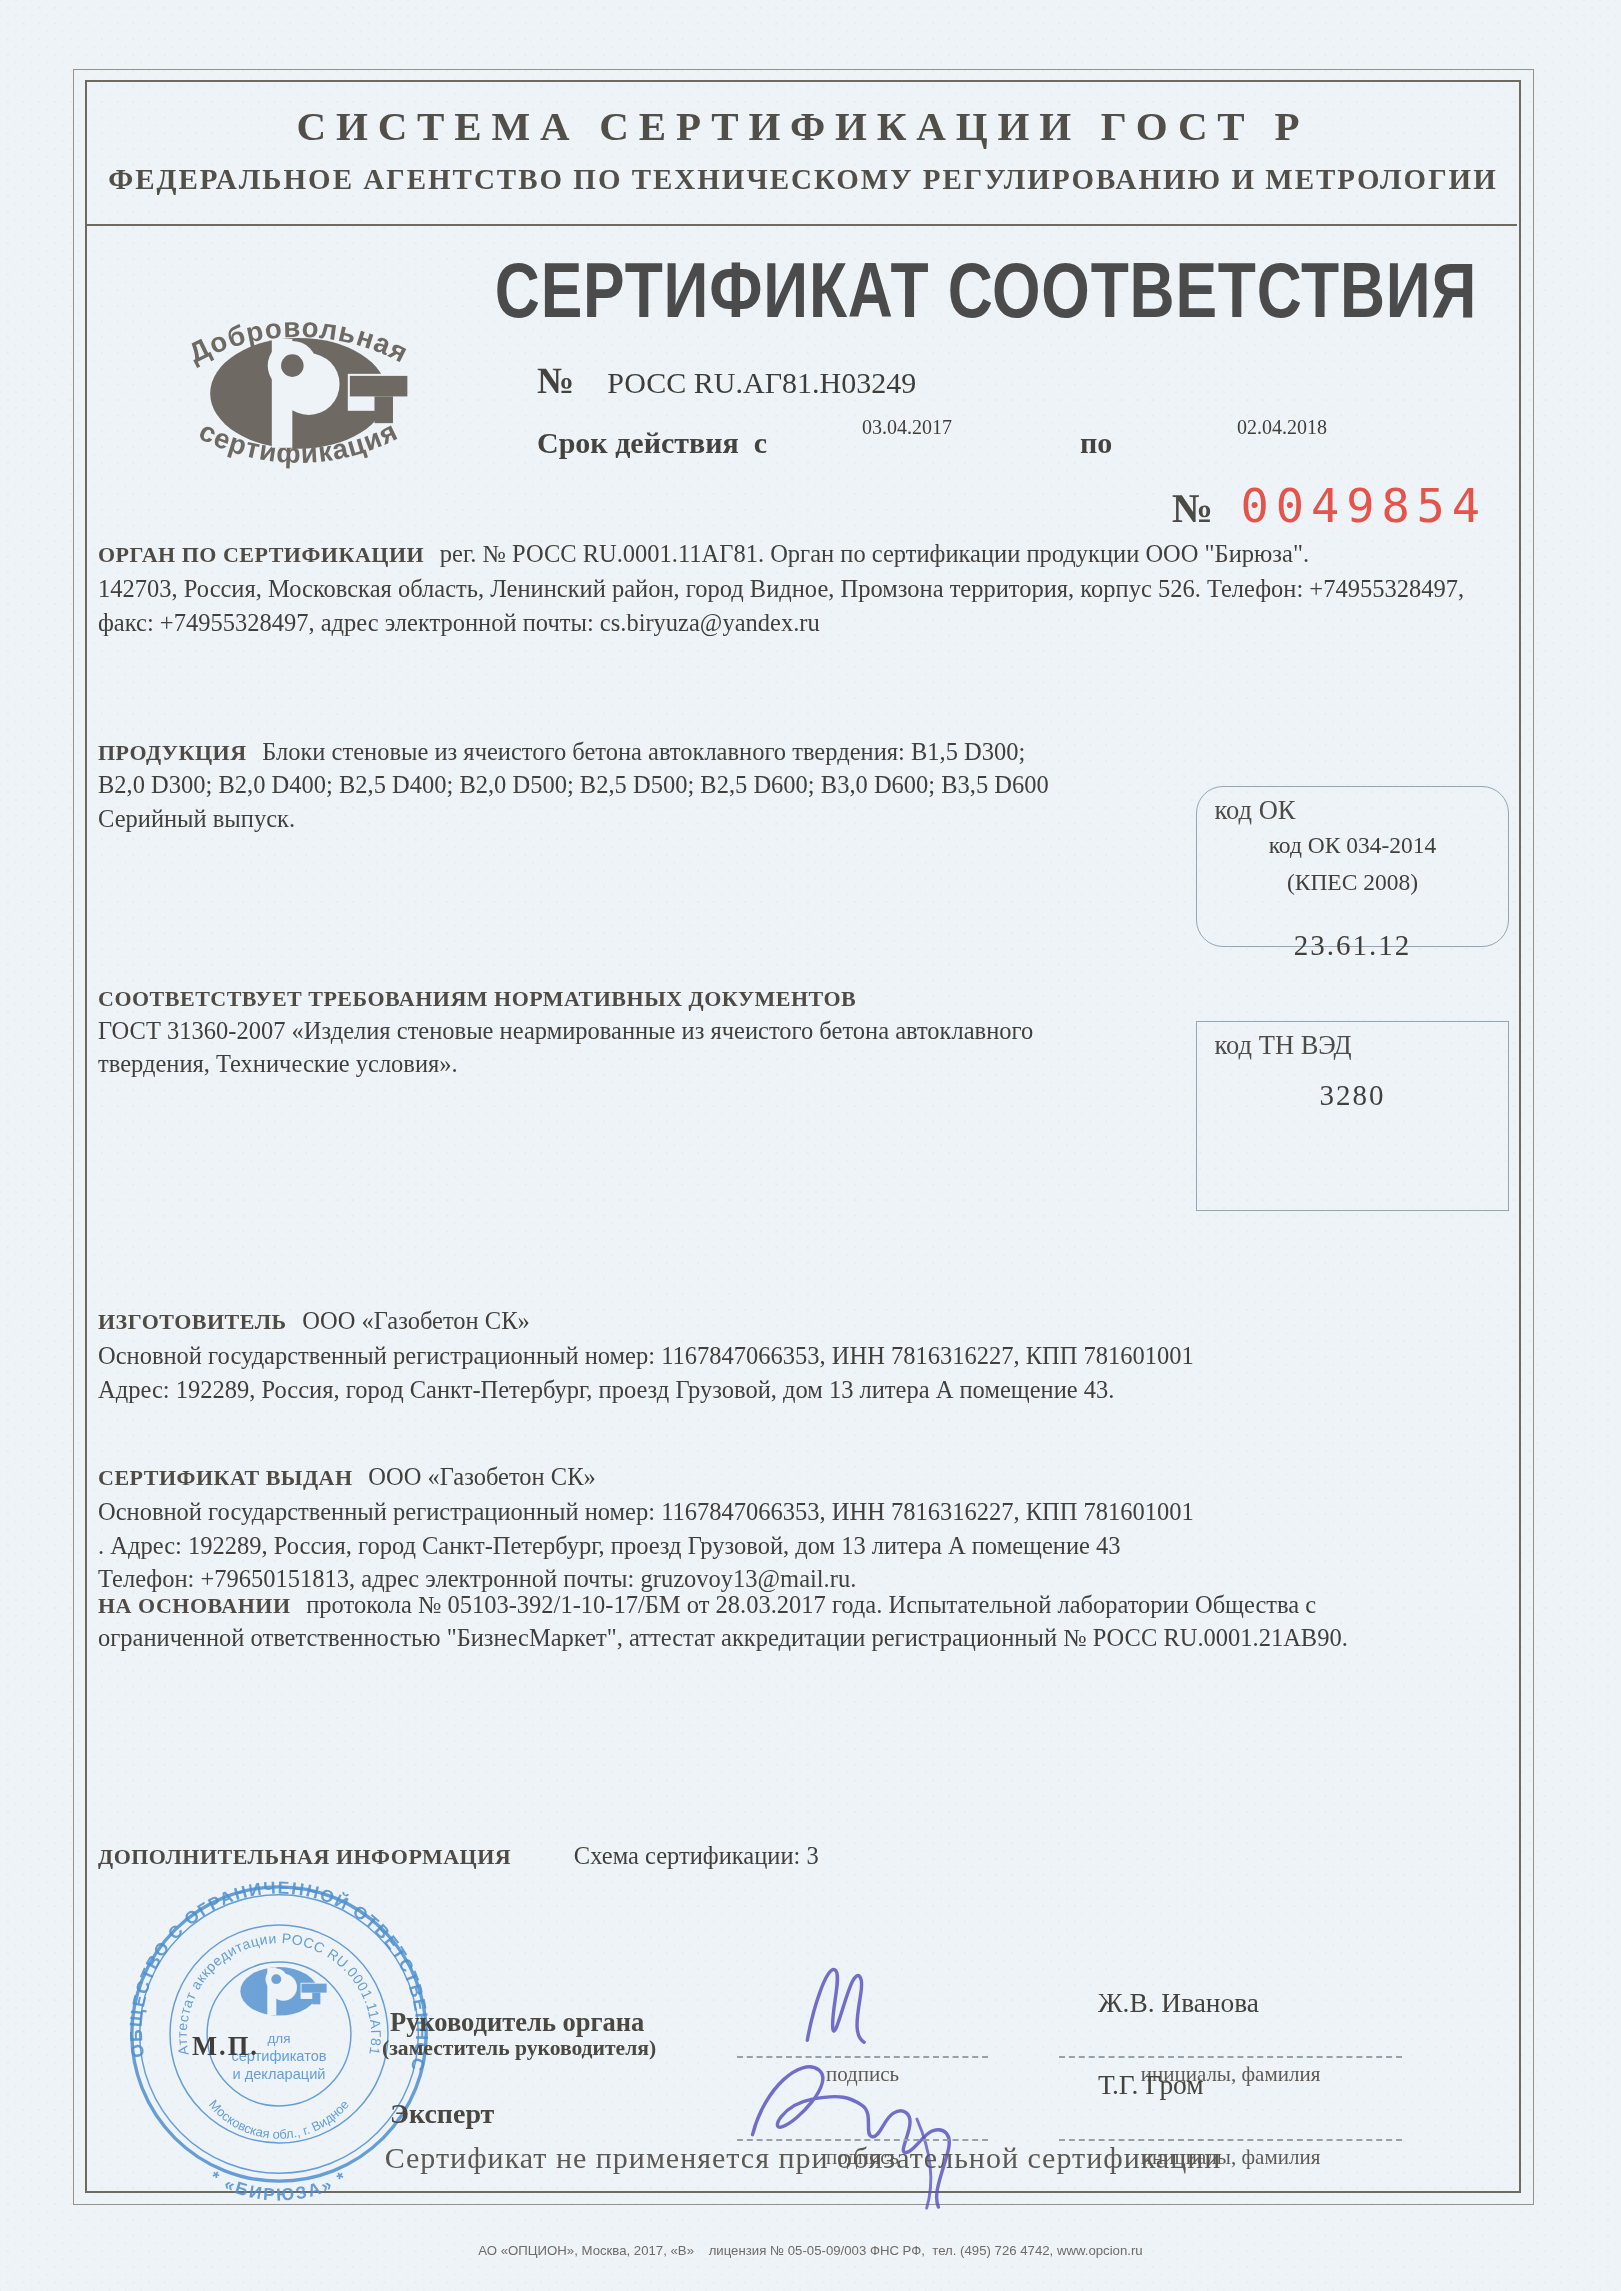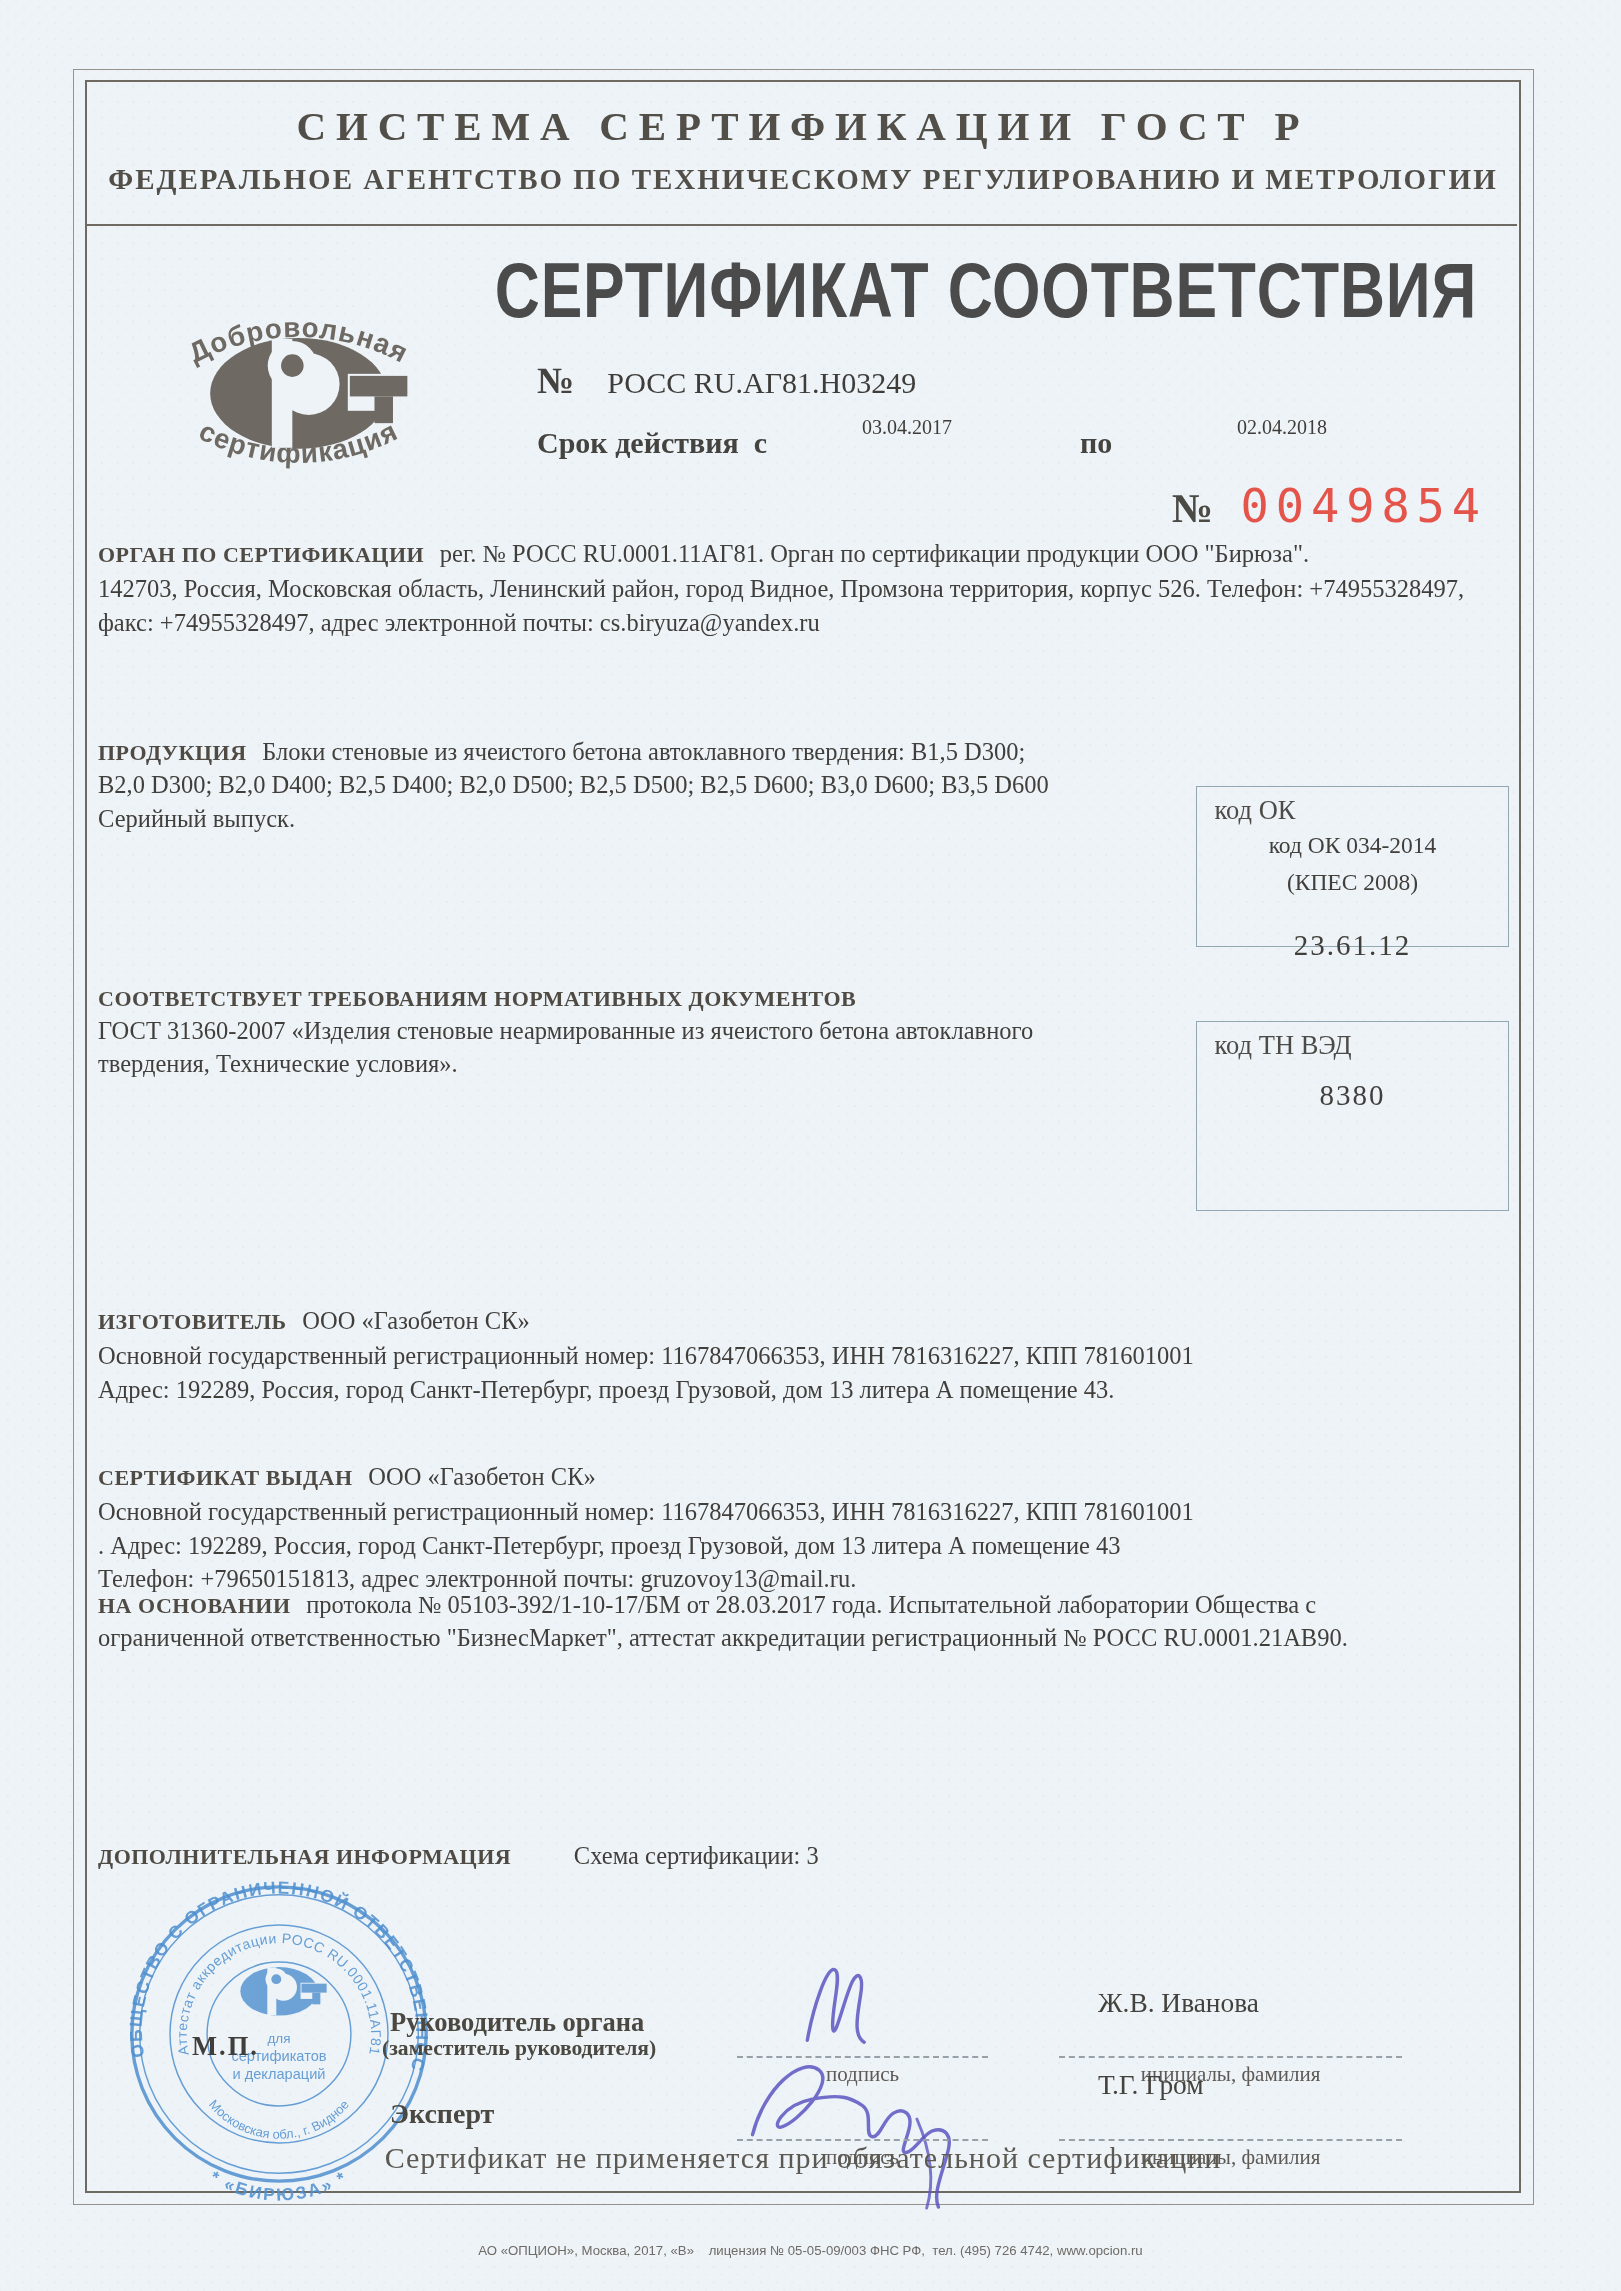--- a/index.html
+++ b/index.html
@@ -106,36 +106,36 @@
     <span class="txt body-block">142703, Россия, Московская область, Ленинский район, город Видное, Промзона территория, корпус 526. Телефон: +74955328497,
 факс: +74955328497, адрес электронной почты: cs.biryuza@yandex.ru</span>
   </div>
 
   <div class="sec" style="top:735px;">
     <p class="flow"><span class="lbl">ПРОДУКЦИЯ</span><span class="txt">Блоки стеновые из ячеистого бетона автоклавного твердения: В1,5 D300;
 В2,0 D300; В2,0 D400; В2,5 D400; В2,0 D500; В2,5 D500; В2,5 D600; В3,0 D600; В3,5 D600
 Серийный выпуск.</span></p>
   </div>
 
-  <div class="codebox" style="top:786px;height:159px;">
+  <div class="codebox" style="top:786px;height:159px;border-radius:27px;">
     <span class="cb-label">код ОК</span>
     <span class="cb-center" style="top:45px;">код ОК 034-2014</span>
     <span class="cb-center" style="top:82px;">(КПЕС 2008)</span>
     <span class="cb-center cb-value" style="top:118px;margin-top:24px;">23.61.12</span>
   </div>
 
   <div class="sec" style="top:986px;">
     <div><span class="lbl">СООТВЕТСТВУЕТ ТРЕБОВАНИЯМ НОРМАТИВНЫХ ДОКУМЕНТОВ</span></div>
     <span class="txt body-block" style="width:1057px;text-align:justify;">ГОСТ 31360-2007 «Изделия стеновые неармированные из ячеистого бетона автоклавного
 твердения, Технические условия».</span>
   </div>
 
   <div class="codebox" style="top:1021px;height:188px;">
     <span class="cb-label">код ТН ВЭД</span>
-    <span class="cb-center cb-value" style="top:57px;">8380</span>
+    <span class="cb-center cb-value" style="top:57px;">3280</span>
   </div>
 
   <div class="sec" style="top:1304px;">
     <p class="flow"><span class="lbl">ИЗГОТОВИТЕЛЬ</span><span class="txt">ООО «Газобетон СК»</span></p>
     <span class="txt body-block">Основной государственный регистрационный номер: 1167847066353, ИНН 7816316227, КПП 781601001
 Адрес: 192289, Россия, город Санкт-Петербург, проезд Грузовой, дом 13 литера А помещение 43.</span>
   </div>
 
   <div class="sec" style="top:1460px;">
     <p class="flow"><span class="lbl">СЕРТИФИКАТ ВЫДАН</span><span class="txt">ООО «Газобетон СК»</span></p>

